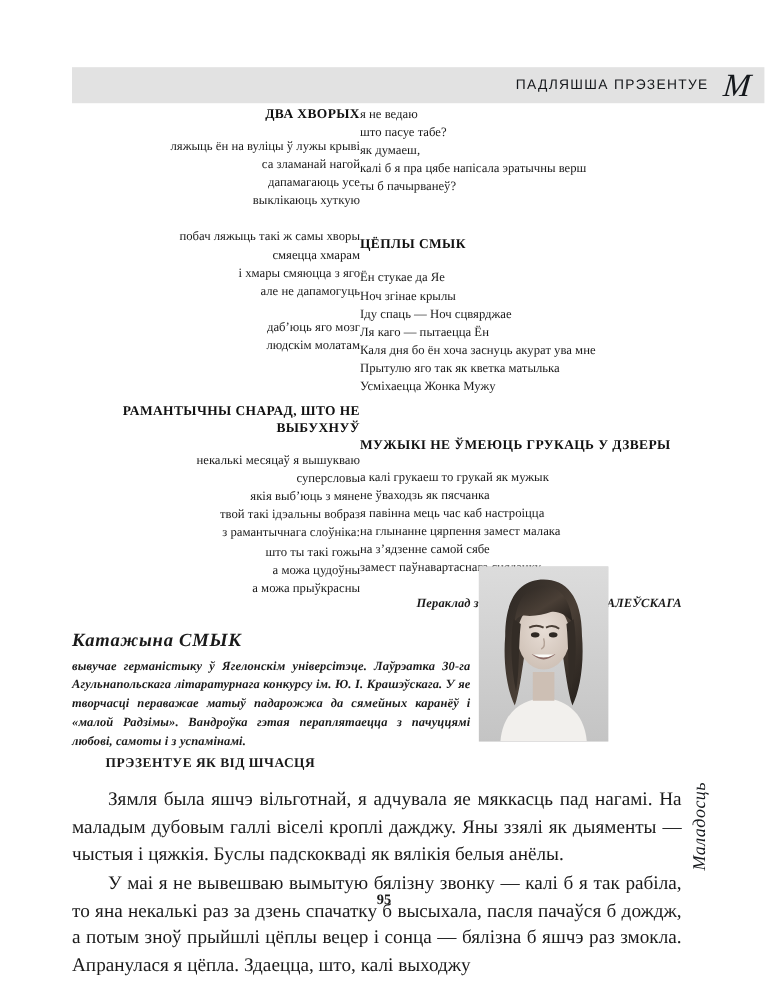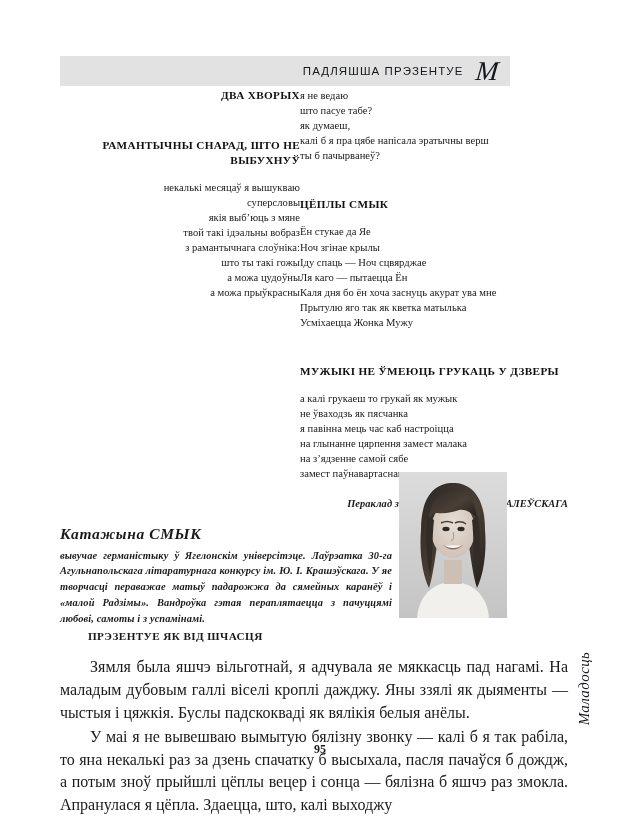--- a/index.html
+++ b/index.html
@@ -14,21 +14,21 @@
     font-family: "Liberation Serif", "DejaVu Serif", serif;
     color: #1a1a1a;
     overflow: hidden;
   }
 
   
   .running-head {
     position: absolute;
     left: 60px;
     top: 56px;
-    width: 450px;
+    width: 577px;
     height: 30px;
     background: #e2e2e2;
     display: flex;
     align-items: center;
     justify-content: flex-end;
     padding-right: 8px;
     box-sizing: border-box;
   }
   .running-head-text {
     font-family: "Liberation Sans", "DejaVu Sans", sans-serif;
@@ -198,20 +198,32 @@
 <div class="running-head">
   <span class="running-head-text">ПАДЛЯШША ПРЭЗЕНТУЕ</span>
   <span class="monogram">M</span>
 </div>
 
 <div class="columns">
 
   <div class="col col-left">
     <div>
       <div class="poem-title">ДВА ХВОРЫХ</div>
+      <div class="poem-body">ляжыць ён на вуліцы ў лужы крыві
+са зламанай нагой
+дапамагаюць усе
+выклікаюць хуткую
+
+побач ляжыць такі ж самы хворы
+смяецца хмарам
+і хмары смяюцца з яго
+але не дапамогуць
+
+даб’юць яго мозг
+людскім молатам</div>
     </div>
     <div class="block-gap-lg"></div>
     <div>
       <div class="poem-title">РАМАНТЫЧНЫ СНАРАД,
 ШТО НЕ ВЫБУХНУЎ</div>
       <div class="poem-body">некалькі месяцаў я вышукваю
 суперсловы
 якія выб’юць з мяне
 твой такі ідэальны вобраз
 з рамантычнага слоўніка:

